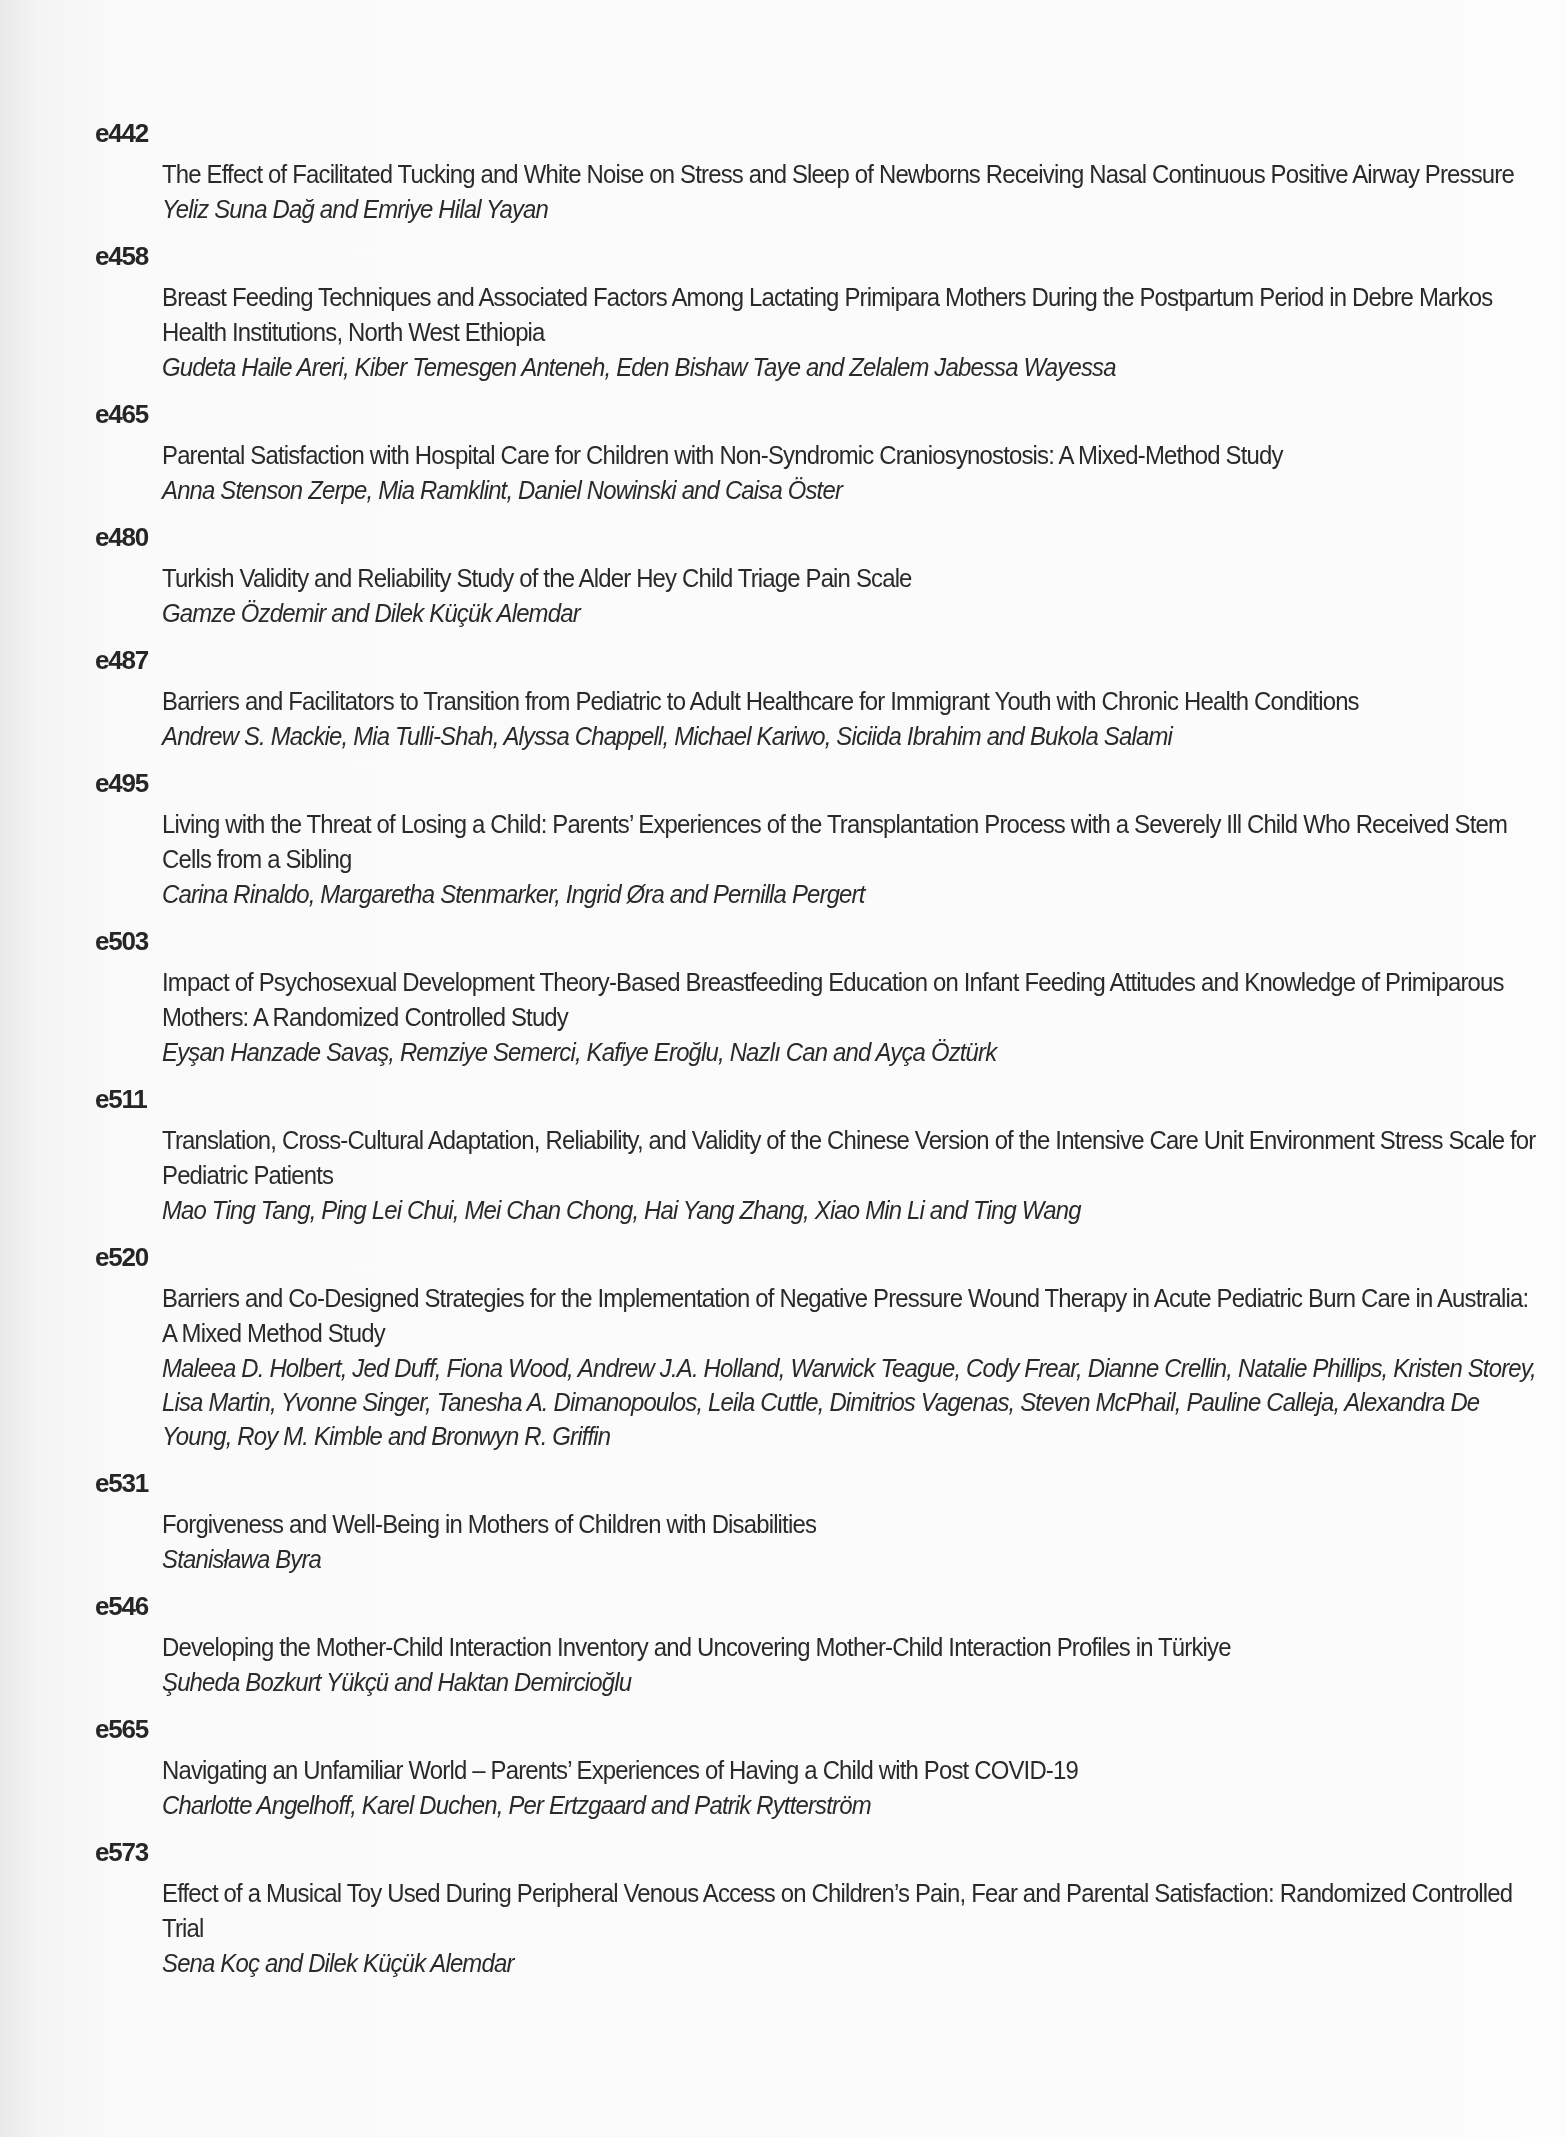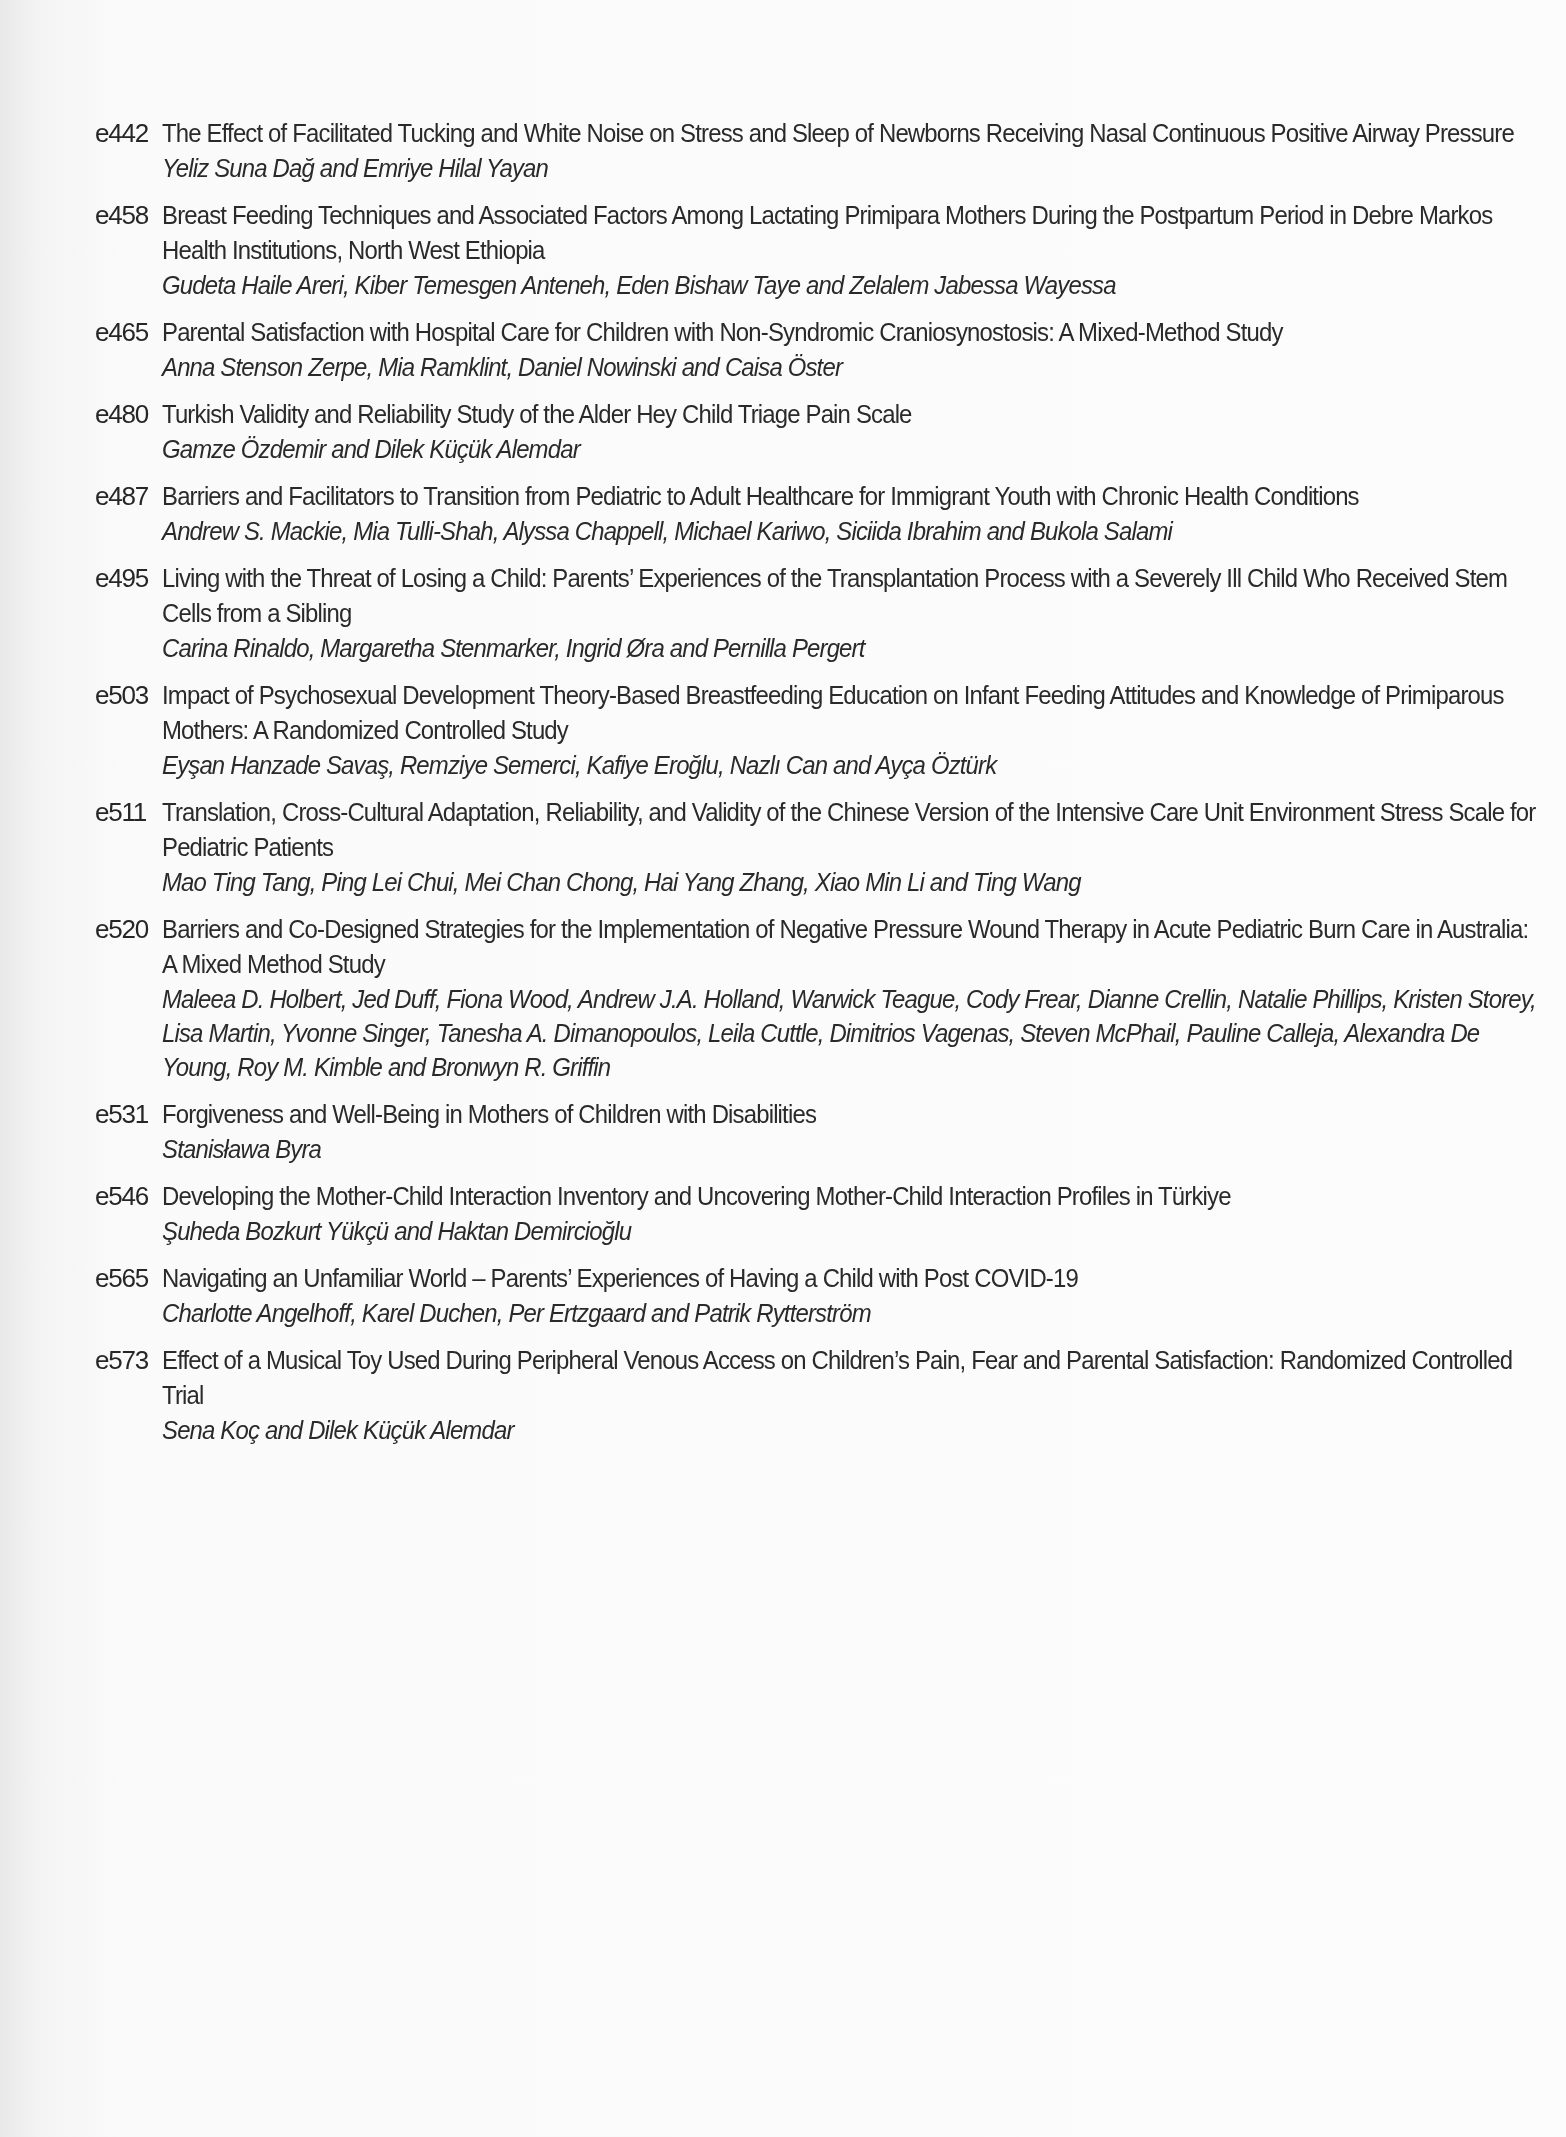--- a/index.html
+++ b/index.html
@@ -13,24 +13,24 @@
   .page {
     position:absolute; left:95px; top:116px; width:1450px;
   }
   .entry {
     display:flex; align-items:flex-start;
     margin-bottom:13px;
     transform-origin:left top;
   }
   .num {
     width:67px; flex:0 0 67px;
-    font-weight:normal; font-size:26px; line-height:35px;
+    font-weight:bold; font-size:26px; line-height:35px;
     letter-spacing:-1.2px; color:#262626;
   }
-  .body { flex:1; }
+  .body { flex:1;margin-top:41px; }
   .title {
     font-size:26px; line-height:35px; letter-spacing:-0.9px;
     transform: scaleX(0.92); transform-origin:left top;
     width:108.5%;
     color:#2a2a2a;
   }
   .authors {
     font-size:26px; line-height:34px; font-style:italic;
     letter-spacing:-0.9px;
     transform: scaleX(0.92); transform-origin:left top;

